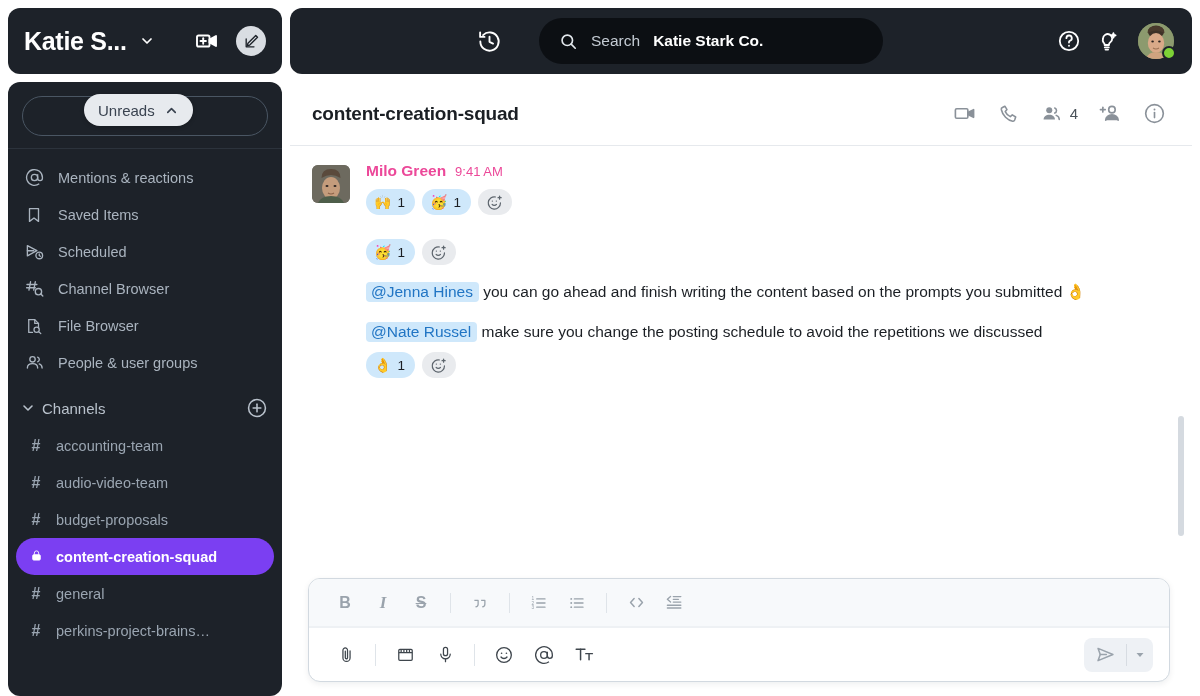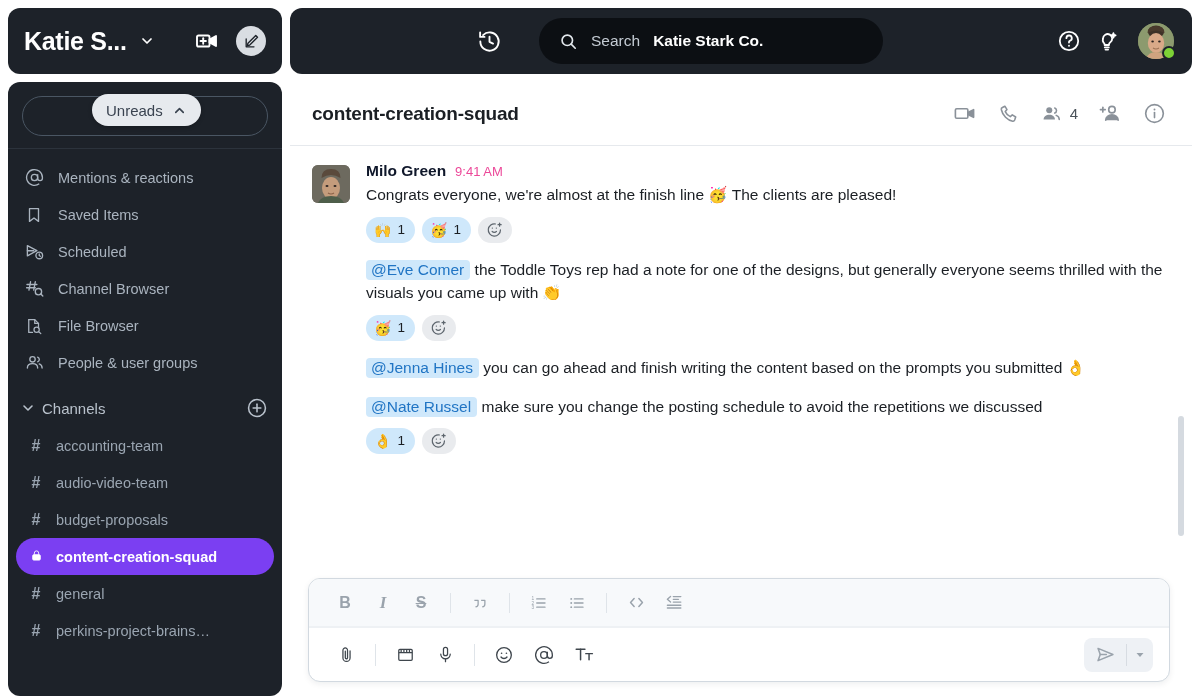--- a/index.html
+++ b/index.html
@@ -114,21 +114,21 @@
   }
   .nav-item .nav-ico {
     width: 20px; flex: 0 0 20px;
     display: flex; align-items: center; justify-content: center;
     color: #aab4bf;
   }
 
   
   .unreads-pill {
     position: absolute;
-    left: 84px;
+    left: 76px;
     top: 12px;
     background: #e7eaee;
     color: #3a4350;
     border-radius: 16px;
     height: 32px;
     padding: 0 14px;
     display: flex;
     align-items: center;
     gap: 9px;
     font-size: 15px;
@@ -309,21 +309,21 @@
   .msg-body { flex: 1 1 auto; min-width: 0; }
   .msg-meta {
     display: flex;
     align-items: baseline;
     gap: 9px;
     margin-bottom: 3px;
   }
   .msg-author {
     font-size: 15.5px;
     font-weight: bold;
-    color: #0f172a;
+    color: #ec4899;
   }
   .msg-time { font-size: 13px; color: #ec4899; }
   .msg-text {
     font-size: 15.5px;
     color: #1b1f24;
     line-height: 1.52;
     word-wrap: break-word;
   }
   .mention {
     background: #cfe8fb;
@@ -756,23 +756,20 @@
               <ellipse cx="15" cy="21" rx="1.5" ry="1.1" fill="#2b2522"></ellipse>
               <ellipse cx="23" cy="21" rx="1.5" ry="1.1" fill="#2b2522"></ellipse>
               <path d="M16 28 q3 2 6 0" stroke="#8a6148" stroke-width="1.2" fill="none"></path>
               <path d="M6 38 q3 -7 13 -7 q10 0 13 7z" fill="#4e5e4a"></path>
             </svg>
           </div>
           <div class="msg-body">
             <div class="msg-meta">
               <span class="msg-author">Milo Green</span>
               <span class="msg-time">9:41 AM</span>
-            </div>
-            <div class="msg-text">
-              <span>Congrats everyone, we're almost at the finish line </span><span class="emo">🥳</span><span> The clients are pleased!</span>
             </div>
             <div class="reactions">
               <div class="react-pill">
                 <span class="react-emoji emo">🙌</span>
                 <span>1</span>
               </div>
               <div class="react-pill">
                 <span class="react-emoji emo">🥳</span>
                 <span>1</span>
               </div>
@@ -786,24 +783,20 @@
                     <line x1="17" y1="5.2" x2="21.4" y2="5.2"></line>
                 </svg>
               </div>
             </div>
           </div>
         </div>
 
         <div class="msg-row sub-msg">
           <div style="width:38px;flex:0 0 38px;"></div>
           <div class="msg-body">
-            <div class="msg-text">
-              <span class="mention">@Eve Comer</span>
-              <span>the Toddle Toys rep had a note for one of the designs, but generally everyone seems thrilled with the visuals you came up with </span><span class="emo">👏</span>
-            </div>
             <div class="reactions">
               <div class="react-pill">
                 <span class="react-emoji emo">🥳</span>
                 <span>1</span>
               </div>
               <div class="react-add">
                 <svg width="17" height="17" viewBox="0 0 24 24" fill="none" stroke="#5d656d" stroke-width="1.7" stroke-linecap="round">
                   <path d="M20.4 12.6a8.6 8.6 0 1 1-7-8.4"></path>
                   <circle cx="9" cy="10" r="1" fill="#5d656d" stroke="none"></circle>
                   <circle cx="14.6" cy="10" r="1" fill="#5d656d" stroke="none"></circle>

